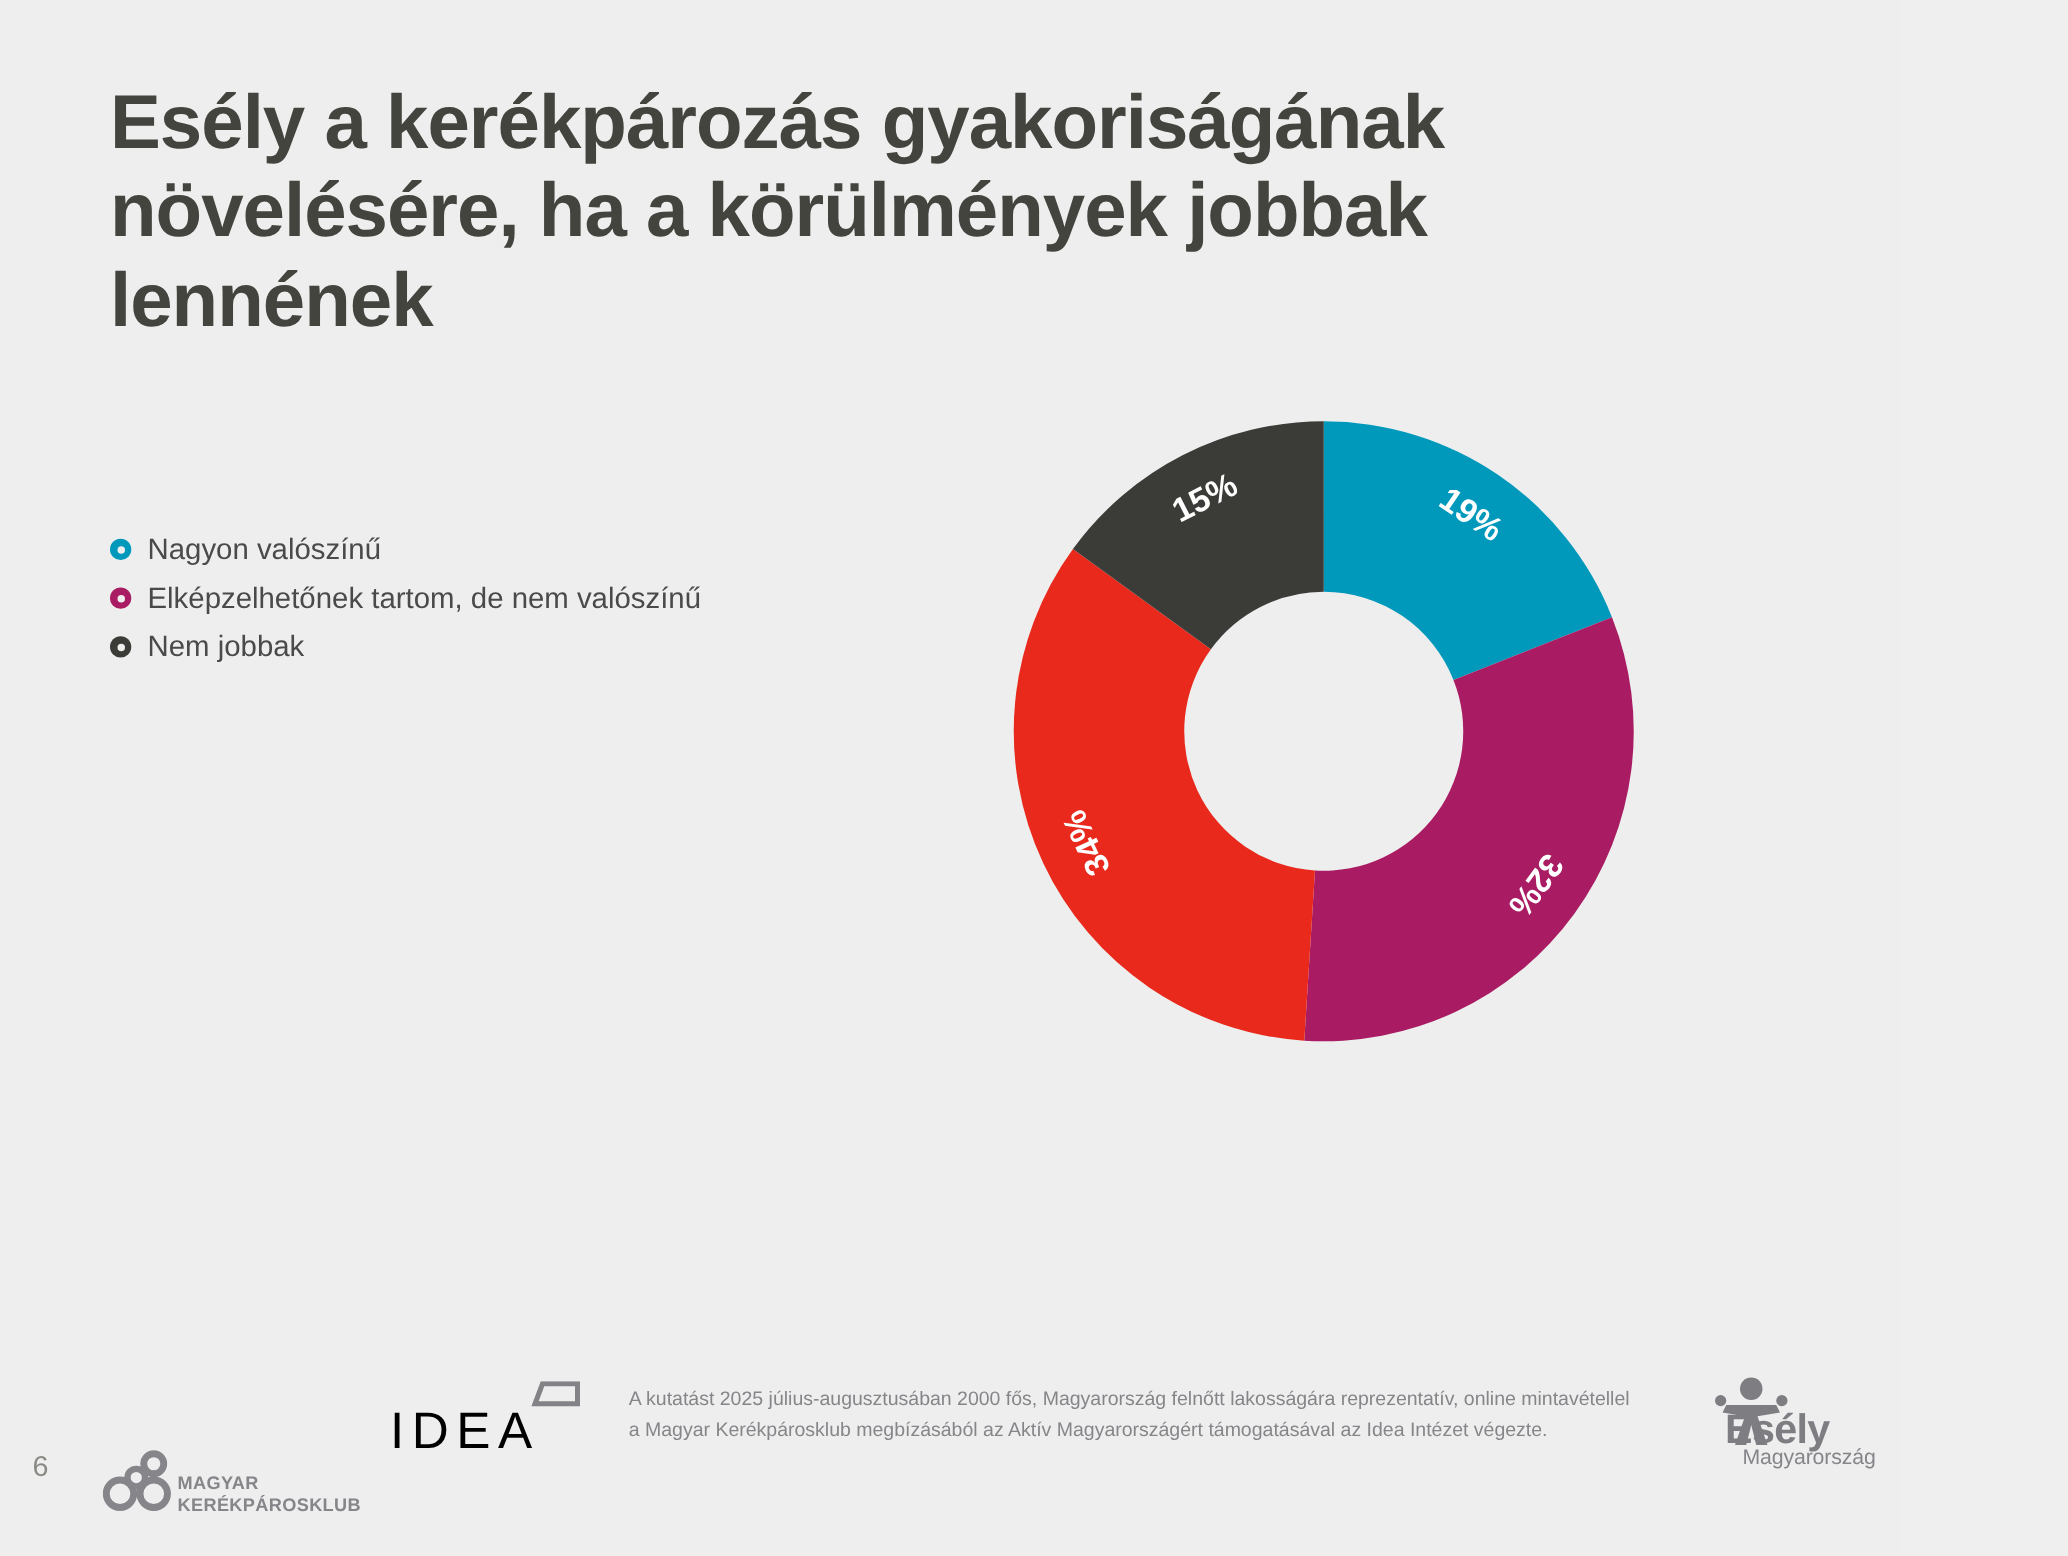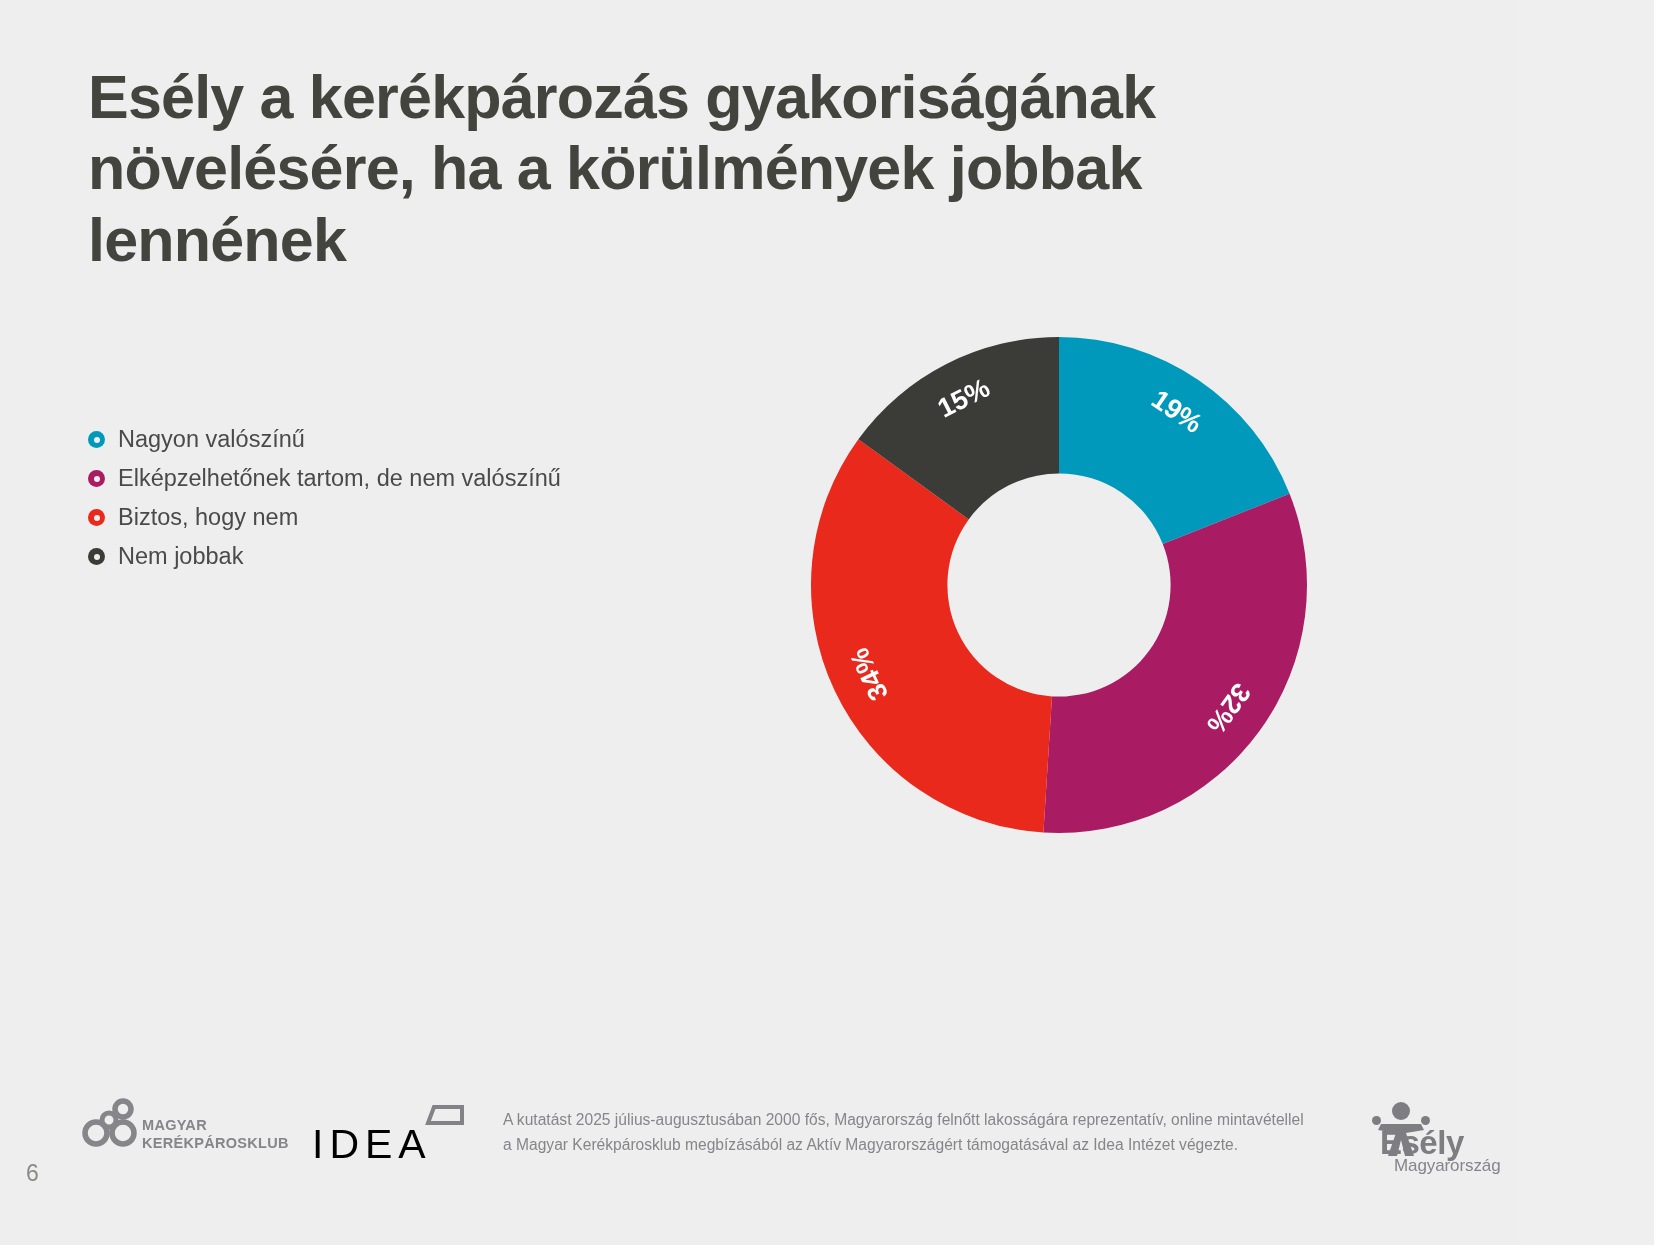--- a/index.html
+++ b/index.html
@@ -101,21 +101,21 @@
     position: absolute;
     left: 26px;
     top: 1160px;
     font-size: 23px;
     color: #8a8a85;
     font-weight: normal;
   }
   #mk-logo {
     position: absolute;
     left: 82px;
-    top: 1098px;
+    top: 1160px;
     width: 200px;
     height: 72px;
   }
   #mk-logo .mk-text {
     position: absolute;
     left: 60px;
     top: 19px;
     font-size: 14.5px;
     font-weight: bold;
     line-height: 1.22;
@@ -180,24 +180,20 @@
   <div id="title">Esély a kerékpározás gyakoriságának növelésére, ha a körülmények jobbak lennének</div>
 
   <div id="legend">
     <div class="legend-item">
       <span class="legend-marker" style="background:#0099bb"></span>
       <span class="legend-label">Nagyon valószínű</span>
     </div>
     <div class="legend-item">
       <span class="legend-marker" style="background:#a91b62"></span>
       <span class="legend-label">Elképzelhetőnek tartom, de nem valószínű</span>
-    </div>
-    <div class="legend-item">
-      <span class="legend-marker" style="background:#e8291c"></span>
-      <span class="legend-label">Biztos, hogy nem</span>
     </div>
     <div class="legend-item">
       <span class="legend-marker" style="background:#3b3b38"></span>
       <span class="legend-label">Nem jobbak</span>
     </div>
   </div>
 
   <div id="chart">
     <svg viewBox="0 0 560 560">
       <g id="donut-slices">

